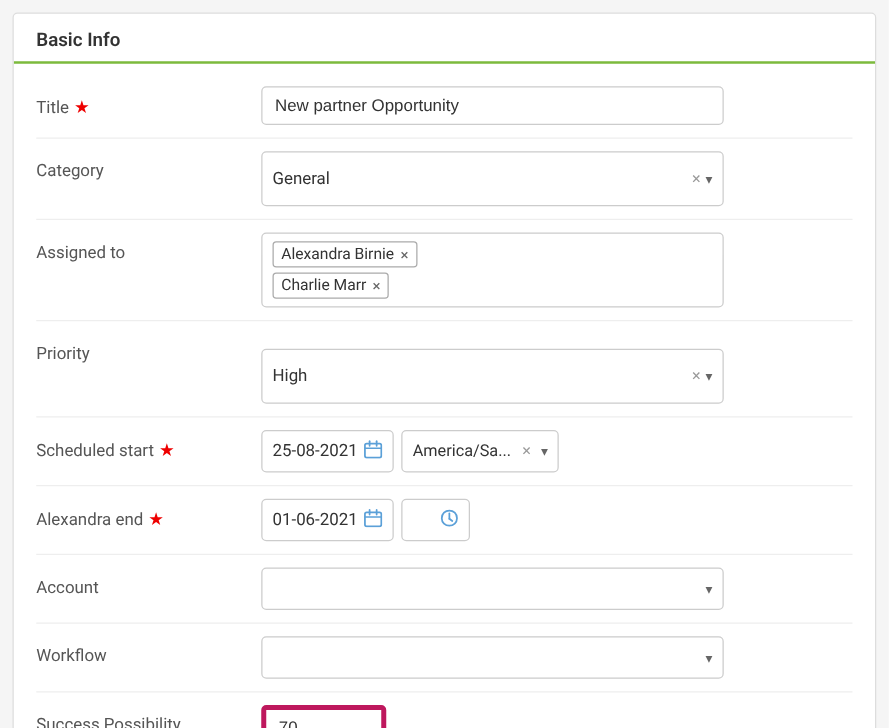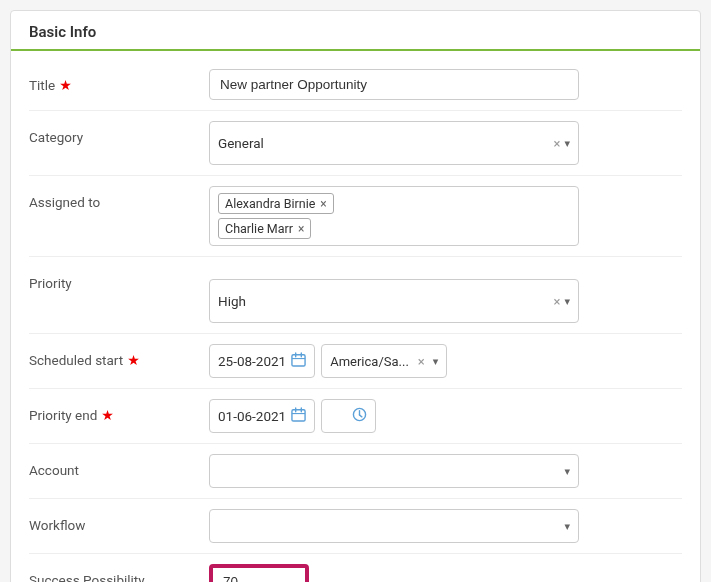--- a/index.html
+++ b/index.html
@@ -329,21 +329,21 @@
             <span class="select-arrow" style="margin-left:3px;">▾</span>
           </div>
         </div>
       </div>
     </div>
 
     <hr class="divider-row">
 
     <div class="form-row">
       <div class="form-label">
-        <span>Priority end</span>
+        <span>Alexandra end</span>
         <span class="required-star">★</span>
       </div>
       <div class="form-field">
         <div class="date-row">
           <div class="date-input-wrap">
             <span class="date-value">01-06-2021</span>
             <span class="date-icon">
               <svg width="15" height="15" viewBox="0 0 16 16" fill="#5ba0d8">
                   <rect x="1" y="3" width="14" height="12" rx="1.5" fill="none" stroke="#5ba0d8" stroke-width="1.5"></rect>
                   <line x1="5" y1="1" x2="5" y2="5" stroke="#5ba0d8" stroke-width="1.5" stroke-linecap="round"></line>

